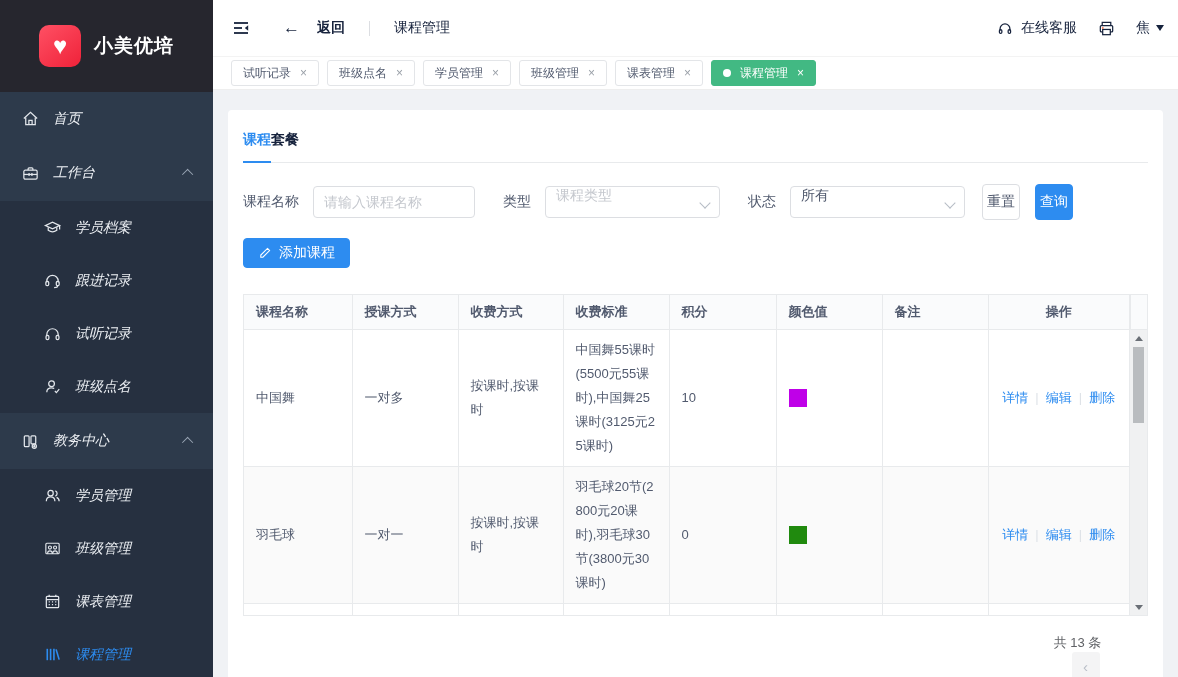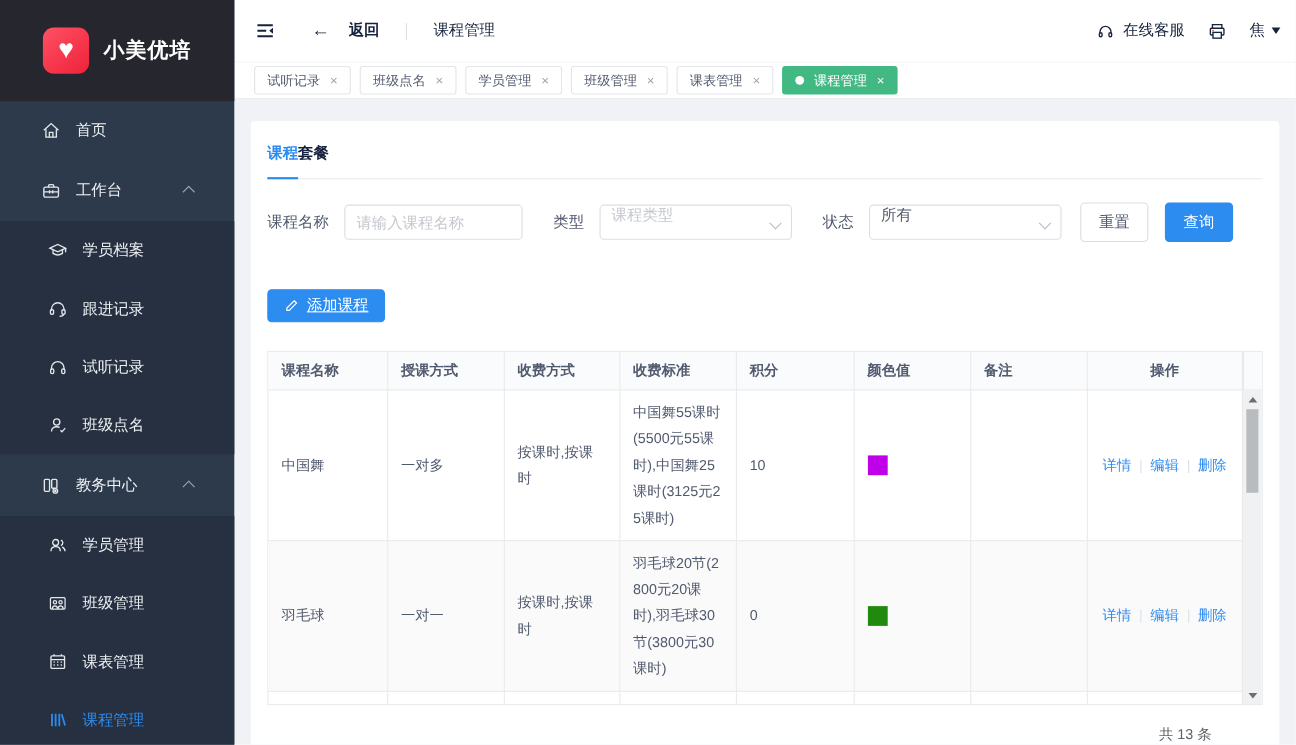--- a/index.html
+++ b/index.html
@@ -11,21 +11,21 @@
     font-size:14px;
   }
   svg { display:block; }
 
   
   .sidebar { position:absolute; left:0; top:0; width:213px; height:677px; background:#2d3a4b; z-index:5; }
   .logo-area { height:92px; background:#26262e; display:flex; align-items:center; justify-content:center; gap:13px; }
   .logo-badge { width:42px; height:42px; border-radius:10px; background:linear-gradient(140deg,#ff5064,#ef2239); display:flex; align-items:center; justify-content:center; color:#fff; font-size:24px; line-height:1; }
   .logo-name { color:#fff; font-size:19px; font-weight:bold; letter-spacing:1px; }
   .menu { display:flex; flex-direction:column; }
-  .mitem { height:53px; display:flex; align-items:center; padding:0 36px; color:#edf0f4; cursor:pointer; flex:none; }
+  .mitem { height:53px; display:flex; align-items:center; padding:0 20px; color:#edf0f4; cursor:pointer; flex:none;font-style:italic; }
   .mitem .sicon { width:20px; height:20px; margin-right:13px; display:flex; align-items:center; justify-content:center; color:#e3e7ec; }
   .mitem.parent { height:56px; }
   .mitem.sub { background:#263040; padding-left:42px; }
   .mitem.active, .mitem.active .sicon { color:#2d8cf0; }
   .chev-up { margin-left:auto; width:8px; height:8px; border-left:1.5px solid #9aa6b5; border-top:1.5px solid #9aa6b5; transform:rotate(45deg) translateY(2px); }
 
   
   .main { position:absolute; left:213px; top:0; right:0; bottom:0; }
   .navbar { height:57px; background:#fff; display:flex; align-items:center; padding:0 14px 0 18px; border-bottom:1px solid #f3f3f3; color:#17233d; }
   .collapse-btn { color:#17233d; cursor:pointer; display:flex; }
@@ -57,23 +57,23 @@
 
   .filters { display:flex; align-items:center; margin-top:21px; font-size:14px; color:#515a6e; }
   .flabel { margin-right:14px; white-space:nowrap; }
   .inp { width:162px; height:32px; border:1px solid #dcdee2; border-radius:4px; padding:0 10px; font-size:14px; color:#515a6e; outline:none; font-family:inherit; }
   .inp::placeholder { color:#c5c8ce; }
   .fake-select { width:175px; height:32px; border:1px solid #dcdee2; border-radius:4px; padding:0 26px 0 10px; display:flex; align-items:flex-start; position:relative; cursor:pointer; background:#fff; }
   .fake-select .val { font-size:14px; color:#515a6e; }
   .fake-select .val.ph { color:#c5c8ce; }
   .sel-chev { position:absolute; right:10px; top:12px; width:8px; height:8px; border-left:1.4px solid #b6bcc5; border-bottom:1.4px solid #b6bcc5; transform:rotate(-45deg); }
   .gap28 { width:28px; } .gap14 { width:15px; } .gap18 { width:17px; }
-  .btn { height:36px; padding:0 16px; border-radius:4px; font-size:14px; display:inline-flex; align-items:center; justify-content:center; cursor:pointer; border:1px solid #dcdee2; background:#fff; color:#515a6e; font-family:inherit; }
+  .btn { height:36px; padding:0 4px; border-radius:4px; font-size:14px; display:inline-flex; align-items:center; justify-content:center; cursor:pointer; border:1px solid #dcdee2; background:#fff; color:#515a6e; font-family:inherit; }
   .btn.primary { background:#2d8cf0; border-color:#2d8cf0; color:#fff; }
-  .add-btn { margin-top:43px; height:30px; gap:7px; padding:0 14px;text-decoration:underline; }
+  .add-btn { margin-top:18px; height:30px; gap:7px; padding:0 14px; }
 
   
   .tablewrap { margin-top:26px; position:relative; border:1px solid #e8eaec; height:322px; overflow:hidden; background:#fff; }
   table { border-collapse:collapse; table-layout:fixed; width:calc(100% - 17px); }
   th { height:34px; background:#fafbfc; font-weight:bold; color:#515a6e; font-size:13px; text-align:left; padding:0 12px; border-bottom:1px solid #e8eaec; border-right:1px solid #e8eaec; }
   th.center { text-align:center; }
   td { font-size:13px; color:#515a6e; padding:8px 12px; border-bottom:1px solid #e8eaec; border-right:1px solid #e8eaec; vertical-align:middle; line-height:1.85; word-break:break-all; }
   tbody tr:nth-child(even) td { background:#fafafa; }
   tr.r1 { height:108px; } tr.r2 { height:107px; } tr.r3 { height:54px; }
   td.center { text-align:center; }

